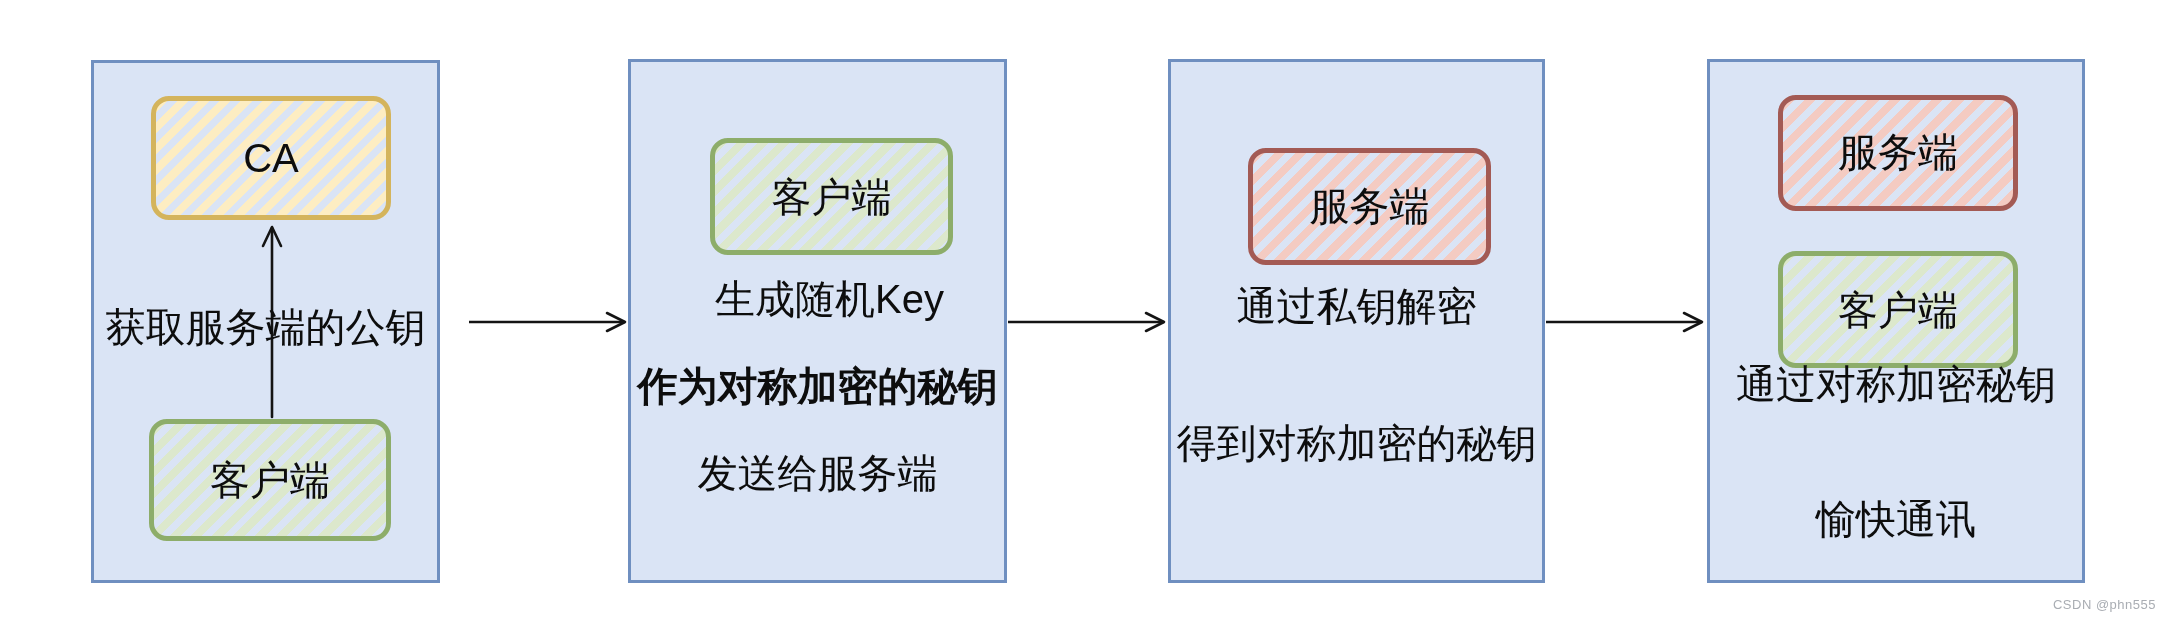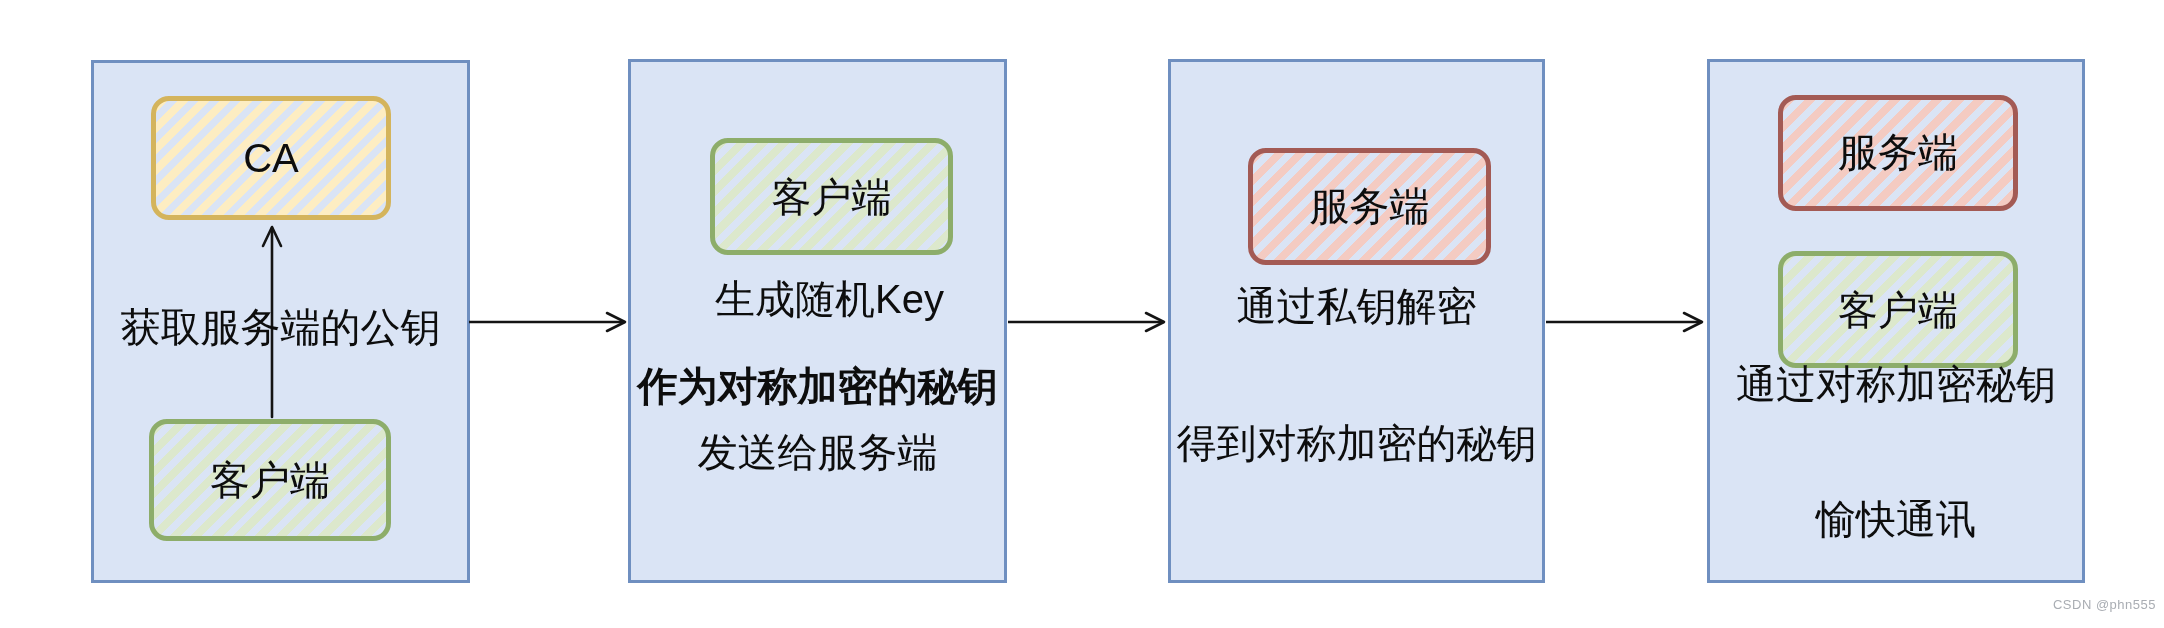--- a/index.html
+++ b/index.html
@@ -42,41 +42,41 @@
     position:absolute; left:2006px; top:593px; width:150px; text-align:right;
     font-size:13px; line-height:24px; color:#a9adb3; letter-spacing:0.5px;
     white-space:nowrap;
   }
 </style>
 </head>
 <body>
 
 <div id="stage">
 
-  <div class="panel" style="left:91px; top:60px; width:379px; height:523px;">
+  <div class="panel" style="left:91px; top:60px; width:349px; height:523px;">
     <svg class="arrow" style="left:164px; top:160px;" width="28" height="196">
       <line x1="14" y1="194" x2="14" y2="5"></line>
       <polyline points="5,23 14,4 23,23"></polyline>
     </svg>
     <div class="box box-yellow" style="left:57px; top:33px; width:240px; height:124px;">
       <span>CA</span>
     </div>
     <div class="ptext" style="top:240px;">获取服务端的公钥</div>
     <div class="box box-green" style="left:55px; top:356px; width:242px; height:122px;">
       <span>客户端</span>
     </div>
   </div>
 
   <div class="panel" style="left:628px; top:59px; width:379px; height:524px;">
     <div class="box box-green" style="left:79px; top:76px; width:243px; height:117px;">
       <span>客户端</span>
     </div>
     <div class="ptext" style="top:213px;margin-left:24px;">生成随机Key</div>
     <div class="ptext" style="top:300px;font-weight:bold;">作为对称加密的秘钥</div>
-    <div class="ptext" style="top:366px;">发送给服务端</div>
+    <div class="ptext" style="top:387px;">发送给服务端</div>
   </div>
 
   <div class="panel" style="left:1168px; top:59px; width:377px; height:524px;">
     <div class="box box-red" style="left:77px; top:86px; width:243px; height:117px;">
       <span>服务端</span>
     </div>
     <div class="ptext" style="top:357px;">得到对称加密的秘钥</div>
     <div class="ptext" style="top:220px;">通过私钥解密</div>
   </div>
 

